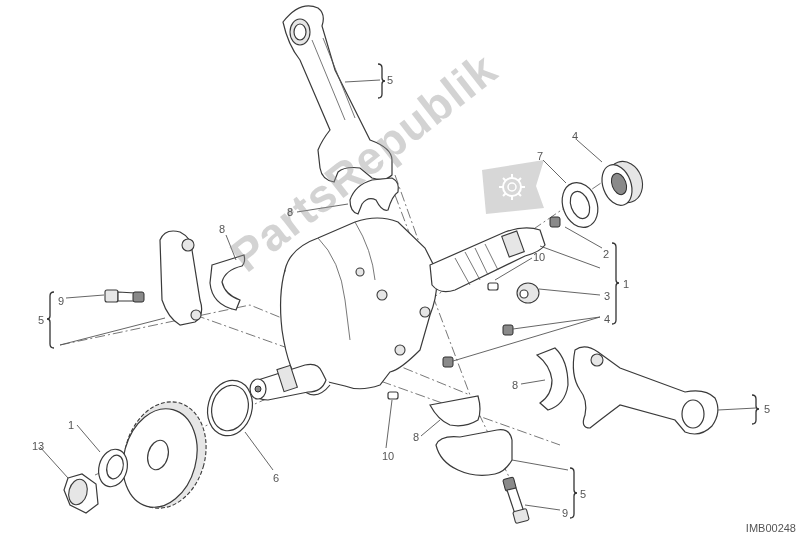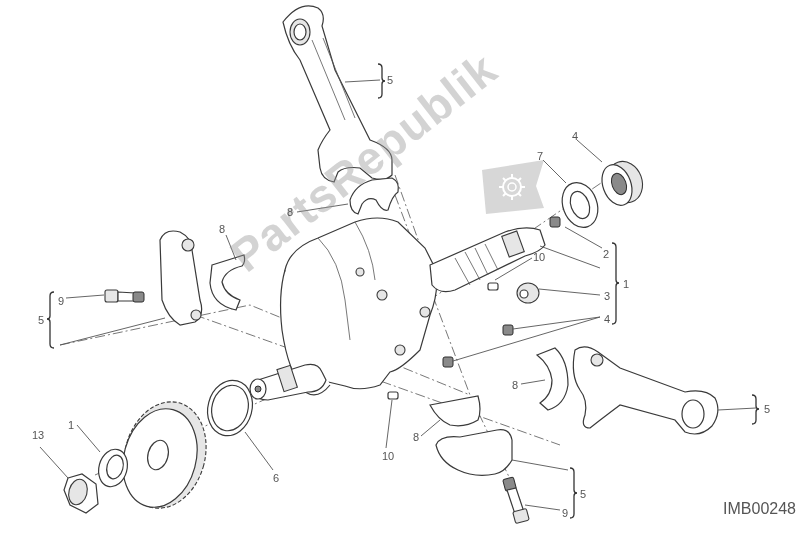--- a/index.html
+++ b/index.html
@@ -7,21 +7,21 @@
     #stage { position:absolute; left:0; top:0; width:799px; height:538px; }
     svg { position:absolute; left:0; top:0; }
     .part { fill:#ffffff; stroke:#3a3a3a; stroke-width:1.2; }
     .part-shade { fill:#e6e6e6; stroke:#3a3a3a; stroke-width:1.1; }
     .part-dark { fill:#8a8a8a; stroke:#2e2e2e; stroke-width:1; }
     .thin { fill:none; stroke:#555; stroke-width:0.8; }
     .leader { fill:none; stroke:#555; stroke-width:0.9; }
     .axis { fill:none; stroke:#555; stroke-width:0.8; stroke-dasharray:10 3 2 3; }
     .bracket { fill:none; stroke:#333; stroke-width:1.3; }
     .lbl { position:absolute; font-size:11px; color:#555; line-height:1; white-space:nowrap; }
-    .code { position:absolute; font-size:16px; color:#555; right:3px; bottom:20px; }
+    .code { position:absolute; font-size:11px; color:#555; right:3px; bottom:4px; }
     .wm { position:absolute; left:220px; top:240px; font-size:46px; font-weight:bold; color:rgba(150,150,150,0.42);
           transform:rotate(-38deg); transform-origin:left top; letter-spacing:1px; }
     .wm-flag { position:absolute; left:478px; top:160px; width:70px; height:54px; }
   </style>
 </head>
 <body>
 
 <div id="stage">
 
   <svg width="799" height="538" viewBox="0 0 799 538">
@@ -188,20 +188,20 @@
   <span class="lbl" style="left:533px;top:252px">10</span>
   <span class="lbl" style="left:623px;top:279px">1</span>
   <span class="lbl" style="left:604px;top:291px">3</span>
   <span class="lbl" style="left:58px;top:296px">9</span>
   <span class="lbl" style="left:604px;top:314px">4</span>
   <span class="lbl" style="left:38px;top:315px">5</span>
   <span class="lbl" style="left:512px;top:380px">8</span>
   <span class="lbl" style="left:764px;top:404px">5</span>
   <span class="lbl" style="left:413px;top:432px">8</span>
   <span class="lbl" style="left:68px;top:420px">1</span>
-  <span class="lbl" style="left:32px;top:430px">13</span>
+  <span class="lbl" style="left:32px;top:441px">13</span>
   <span class="lbl" style="left:273px;top:473px">6</span>
   <span class="lbl" style="left:382px;top:451px">10</span>
   <span class="lbl" style="left:580px;top:489px">5</span>
   <span class="lbl" style="left:562px;top:508px">9</span>
 
   <span class="code">IMB00248</span>
 </div>
 
 </body></html>

